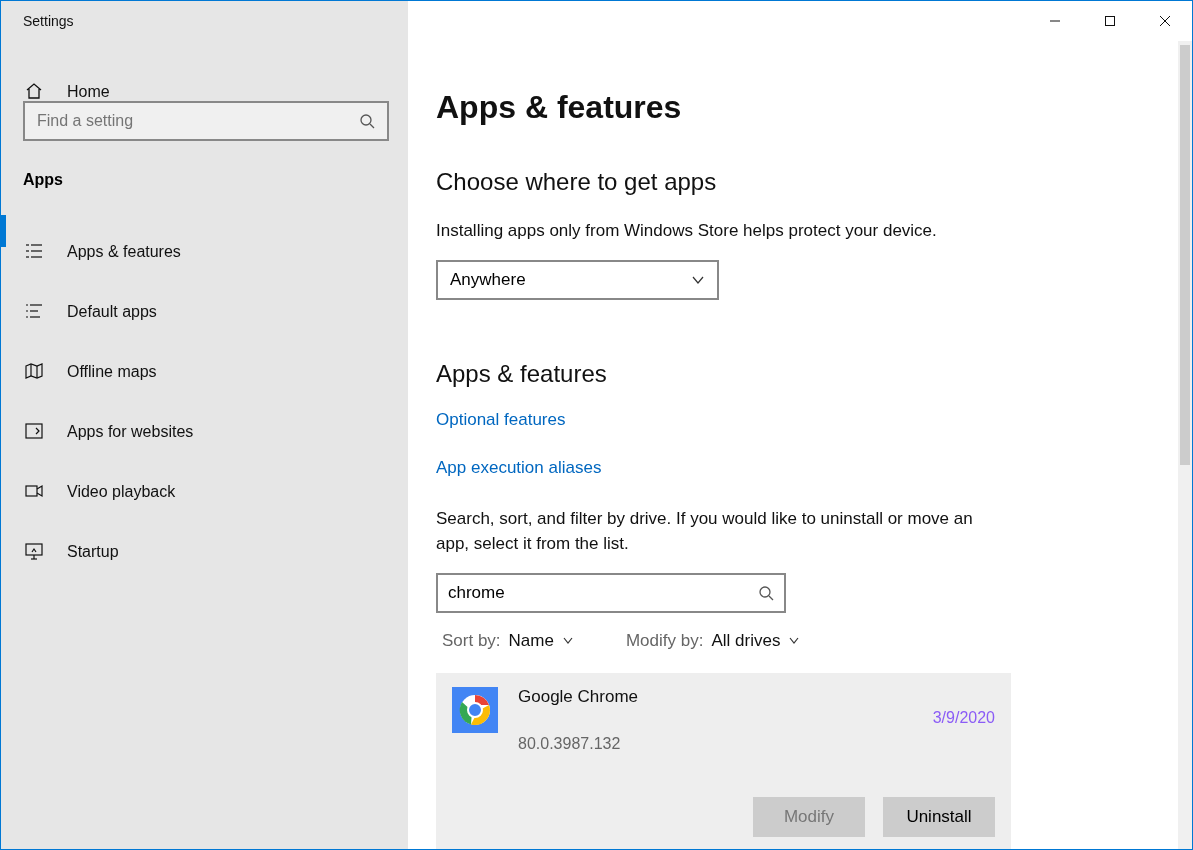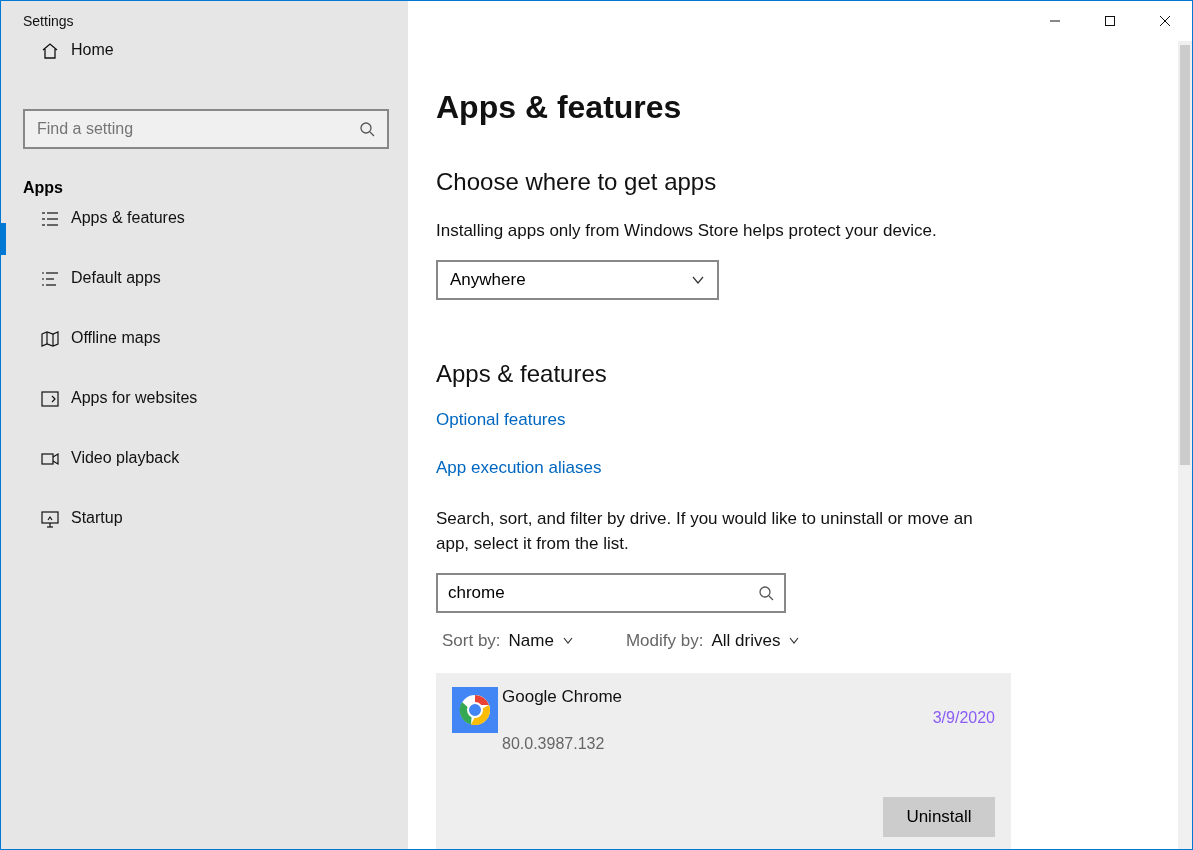--- a/index.html
+++ b/index.html
@@ -4,42 +4,42 @@
 <style>
 * { box-sizing: border-box; margin: 0; padding: 0; font-family: "Segoe UI", Tahoma, sans-serif; }
 body { width: 1193px; height: 850px; border: 1px solid #0078d4; display: flex; flex-direction: column; overflow: hidden; background: #fff; position: relative; }
 .titlebar { height: 40px; display: flex; align-items: stretch; background: #e6e6e6; }
 .titlebar .title { flex: 0 0 407px; display: flex; align-items: center; padding-left: 22px; font-size: 14px; color: #111; }
 .titlebar .spacer { flex: 1; background: #fff; }
 .titlebar .ctl { width: 55px; background: #fff; display: flex; align-items: center; justify-content: center; cursor: default; }
 .titlebar .ctl svg { width: 12px; height: 12px; }
 .main { flex: 1; display: flex; min-height: 0; }
 .sidebar { width: 407px; background: #e6e6e6; padding: 0; display: flex; flex-direction: column; }
-.nav-item { display: flex; align-items: flex-start; gap: 10px; height: 60px; padding-left: 38px; font-size: 16px; color: #111; cursor: default; position: relative; }
+.nav-item { display: flex; align-items: flex-end; gap: 22px; height: 60px; padding-left: 22px; font-size: 16px; color: #111; cursor: default; position: relative; }
 .nav-item .icon { width: 22px; display: flex; align-items: center; justify-content: center; }
 .nav-item.selected::before { content: ""; position: absolute; left: 0; top: 14px; bottom: 14px; width: 5px; background: #0078d4; }
-.search-wrap { padding: 0 19px 16px 22px; margin-top: 8px; }
+.search-wrap { padding: 0 19px 16px 22px; }
 .search { display: flex; align-items: center; height: 40px; border: 2px solid #888; background: #f0f0f0; }
 .search input { flex: 1; border: none; background: transparent; padding: 0 12px; font-size: 16px; color: #555; outline: none; }
 .search .sicon { width: 40px; display: flex; align-items: center; justify-content: center; }
 .category { padding: 14px 22px 12px 22px; font-weight: 600; font-size: 16px; }
 .content { flex: 1; padding: 48px 36px 0 28px; overflow: hidden; position: relative; }
 h1 { font-size: 32px; font-weight: 600; margin-bottom: 42px; color: #111; }
 h2 { font-size: 24px; font-weight: 400; margin-bottom: 22px; color: #111; }
 .desc { font-size: 17px; color: #111; margin-bottom: 16px; line-height: 1.5; max-width: 560px; }
 .select { width: 283px; height: 40px; border: 2px solid #888; display: flex; align-items: center; justify-content: space-between; padding: 0 12px; font-size: 17px; margin-bottom: 60px; }
 .link { color: #0067c0; font-size: 17px; margin-bottom: 28px; display: block; cursor: default; }
 .appsearch { width: 350px; height: 40px; border: 2px solid #888; display: flex; align-items: center; padding: 0 10px; margin-bottom: 18px; }
 .appsearch input { flex: 1; border: none; font-size: 17px; outline: none; }
 .sortrow { display: flex; gap: 52px; font-size: 17px; margin-bottom: 22px; padding-left: 6px; }
 .sortrow .lbl { color: #666; }
 .sortrow .val { color: #111; }
 .sorter { display: flex; align-items: center; gap: 8px; }
 .card { width: 575px; background: #eee; padding: 14px 16px 16px 16px; }
-.card-top { display: flex; gap: 4px; }
+.card-top { display: flex; gap: 20px; }
 .appicon { width: 46px; height: 46px; background: #4285f4; display: flex; align-items: center; justify-content: center; }
 .appinfo { flex: 1; }
 .appname { font-size: 17px; color: #111; margin-bottom: 28px; }
 .appver { font-size: 16px; color: #666; }
 .appdate { font-size: 16px; color: #8b5cf6; text-align: right; padding-top: 22px; }
 .btnrow { display: flex; justify-content: flex-end; gap: 18px; margin-top: 44px; }
 .btn { width: 112px; height: 40px; background: #ccc; border: none; font-size: 17px; display: flex; align-items: center; justify-content: center; cursor: default; }
 .btn.disabled { color: #777; }
 .scrollbar { position: absolute; right: 0; top: 40px; bottom: 0; width: 14px; background: #f0f0f0; }
 .thumb { position: absolute; left: 2px; right: 2px; top: 4px; height: 420px; background: #ccc; }
@@ -221,20 +221,21 @@
             <circle cx="17" cy="17" r="7" fill="none" stroke="#fff" stroke-width="2"></circle>
           </svg>
         </div>
         <div class="appinfo">
           <div class="appname">Google Chrome</div>
           <div class="appver">80.0.3987.132</div>
         </div>
         <div class="appdate">3/9/2020</div>
       </div>
       <div class="btnrow">
+        <button class="btn disabled">Modify</button>
         <button class="btn">Uninstall</button>
       </div>
     </div>
 
   </div>
 
   <div class="scrollbar">
     <div class="thumb"></div>
   </div>
 </div>

